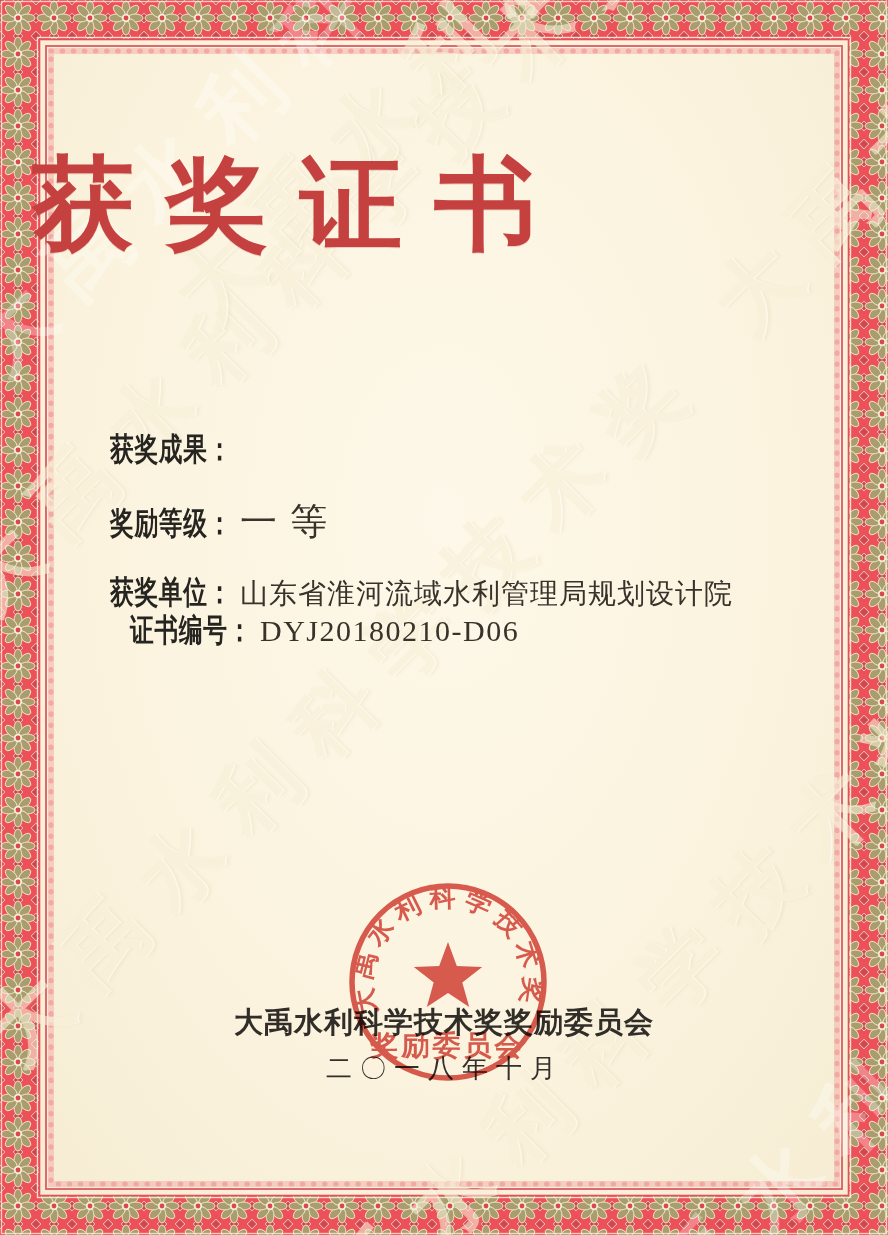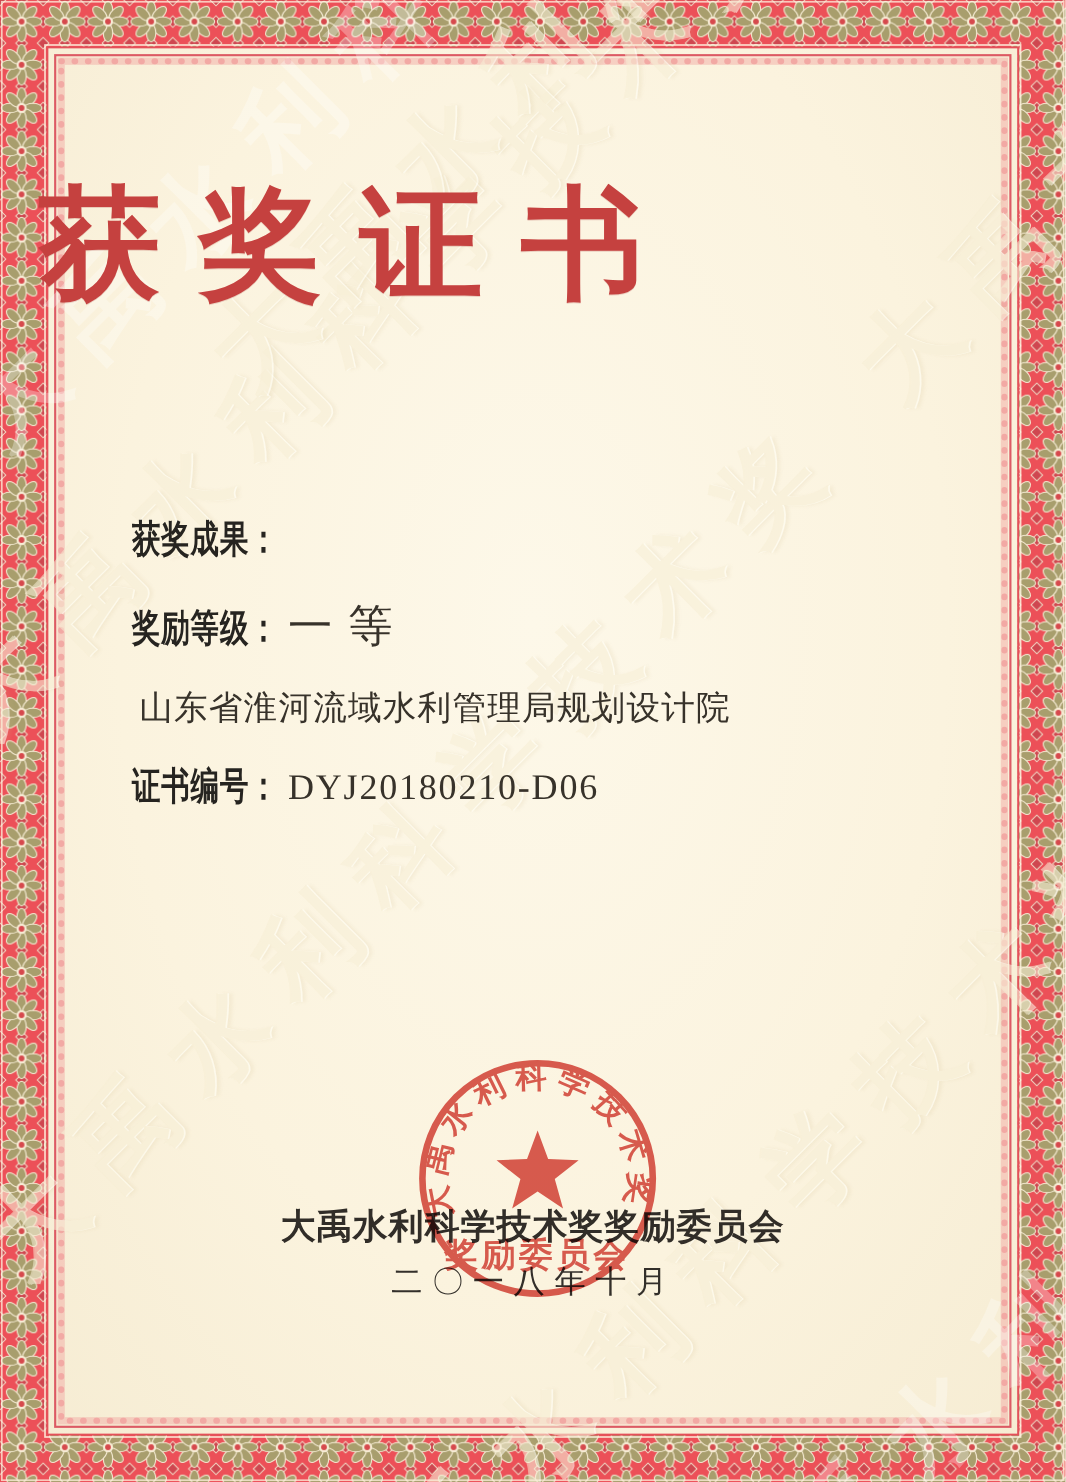--- a/index.html
+++ b/index.html
@@ -36,21 +36,21 @@
     font-weight:700;font-size:32px;color:#262420;white-space:nowrap;
   }
   .field .label span{display:inline-block;transform:scaleX(.74);transform-origin:left center;letter-spacing:1px;}
   .field .value{
     margin-left:6px;font-size:37px;color:#37322a;letter-spacing:2px;white-space:nowrap;
     font-family:"Liberation Serif","DejaVu Serif",serif;
   }
   .field.row-1{top:428px;flex-direction:column;}
   .field.row-2{top:497px;}
   .field.row-3{top:571px;}
-  .field.row-4{top:634px;}
+  .field.row-4{top:609px;margin-left:20px;}
   .field.row-3 .value{font-size:28px;letter-spacing:1px;}
   .field.row-4 .value{font-size:30px;letter-spacing:1.5px;}
   
   .issuer{
     position:absolute;top:1003px;left:0;width:100%;z-index:4;text-align:center;
     font-family:Liberation Sans, sans-serif;
     font-weight:700;font-size:29px;color:#312d28;letter-spacing:1px;
   }
   .date{
     position:absolute;top:1051px;left:0;width:100%;z-index:4;text-align:center;
@@ -127,20 +127,21 @@
   <h1 class="title">获奖证书</h1>
 
   <div class="field row-1">
     <span class="label"><span>获奖成果：</span></span>
   </div>
   <div class="field row-2">
     <span class="label"><span>奖励等级：</span></span>
     <span class="value">一 等</span>
   </div>
   <div class="field row-3">
+    <span class="label"><span>获奖单位：</span></span>
     <span class="value">山东省淮河流域水利管理局规划设计院</span>
   </div>
   <div class="field row-4">
     <span class="label"><span>证书编号：</span></span>
     <span class="value">DYJ20180210-D06</span>
   </div>
 
   <div class="issuer">大禹水利科学技术奖奖励委员会</div>
   <div class="date">二〇一八年十月</div>
 

